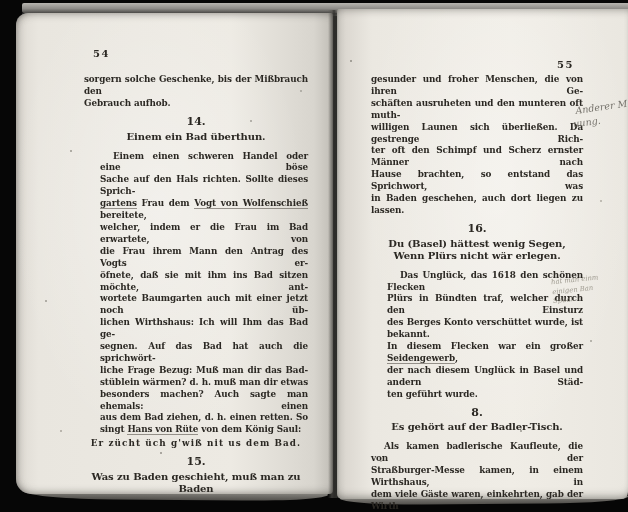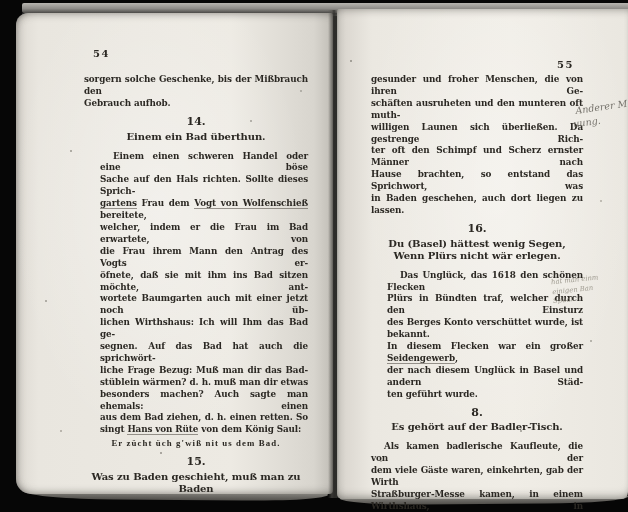--- a/index.html
+++ b/index.html
@@ -63,21 +63,21 @@
   .text-col{
     position:absolute;z-index:5;color:#2b2823;
     font:700 8.8px/11.9px "DejaVu Serif", serif;
     letter-spacing:-0.1px;
   }
   .text-col.left{left:84px;top:74px;width:224px;}
   .text-col.right{left:371px;top:74px;width:212px;}
   .block{margin:0;}
   .block.num{margin-top:6px;text-align:center;font-size:11px;}
   .block.title{margin-top:3px;text-align:center;font-size:10px;}
-  .block.verse{margin-top:2px;text-align:center;letter-spacing:1.1px;font-family:Liberation Serif, serif;}
+  .block.verse{margin-top:2px;text-align:center;letter-spacing:1.1px;}
   .block.para{margin-top:8px;margin-left:16px;}
   .block.para-open{margin-top:8px;}
   .cont .tline, .para .tline, .para-open .tline{text-align:justify;text-align-last:justify;-moz-text-align-last:justify;}
   .cont .tline.last, .para .tline.last{text-align-last:left;-moz-text-align-last:left;}
   .para .tline:first-child, .para-open .tline:first-child{text-indent:13px;}
   .pencil-underline{border-bottom:1px solid rgba(75,70,62,.55);}
   
   .hw{position:absolute;z-index:6;font-style:italic;font-family:"DejaVu Serif", serif;}
   .hw.a1{left:576px;top:99px;width:70px;transform:rotate(-8deg);
     font-size:9.5px;line-height:13px;color:#5f5c55;opacity:.85;}
@@ -166,22 +166,22 @@
         <div class="tline last">ten geführt wurde.</div>
       </div>
       <div class="block num">
         <div class="tline last">8.</div>
       </div>
       <div class="block title">
         <div class="tline last">Es gehört auf der Badler-Tisch.</div>
       </div>
       <div class="block para-open">
         <div class="tline">Als kamen badlerische Kaufleute, die von der</div>
+        <div class="tline">Straßburger-Messe kamen, in einem Wirthshaus, in</div>
         <div class="tline">dem viele Gäste waren, einkehrten, gab der Wirth</div>
-        <div class="tline">Straßburger-Messe kamen, in einem Wirthshaus, in</div>
       </div>
     </div>
 
   <div class="hw a1">
       <div class="hw-line">Anderer M</div>
       <div class="hw-line">uung.</div>
     </div>
   <div class="hw a2">
       <div class="hw-line">hat man einm</div>
       <div class="hw-line">einigen Ban</div>

